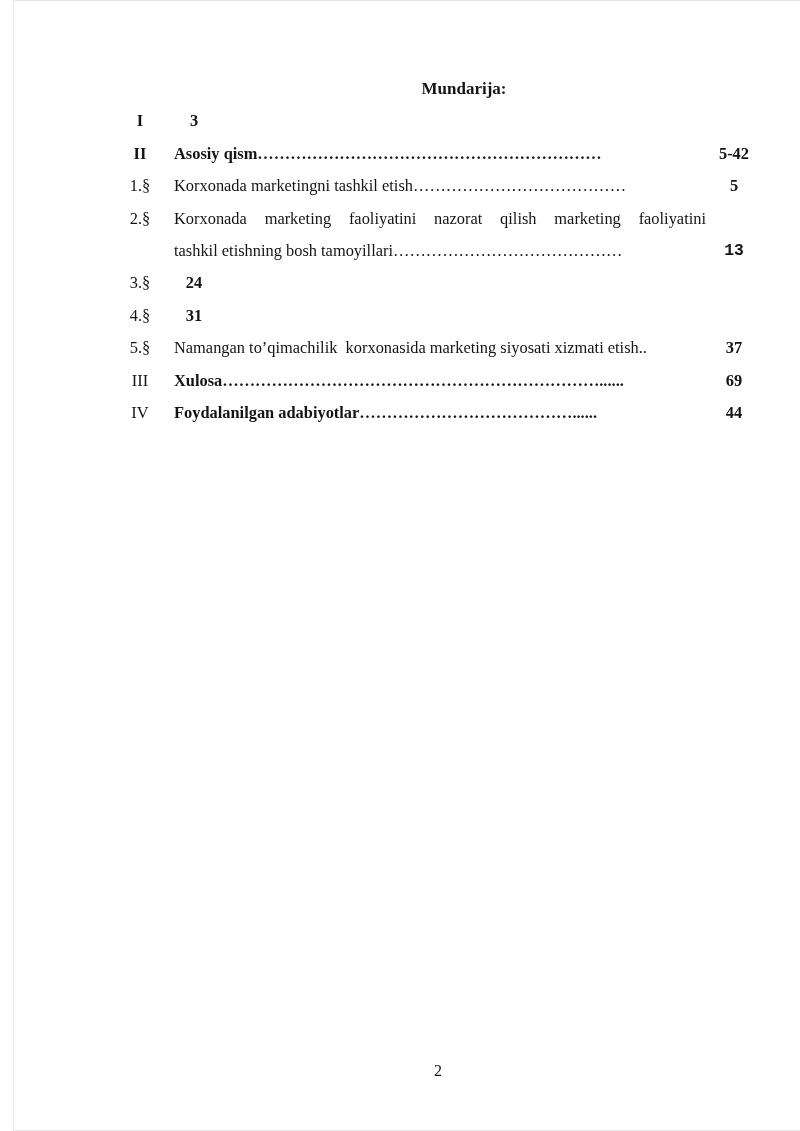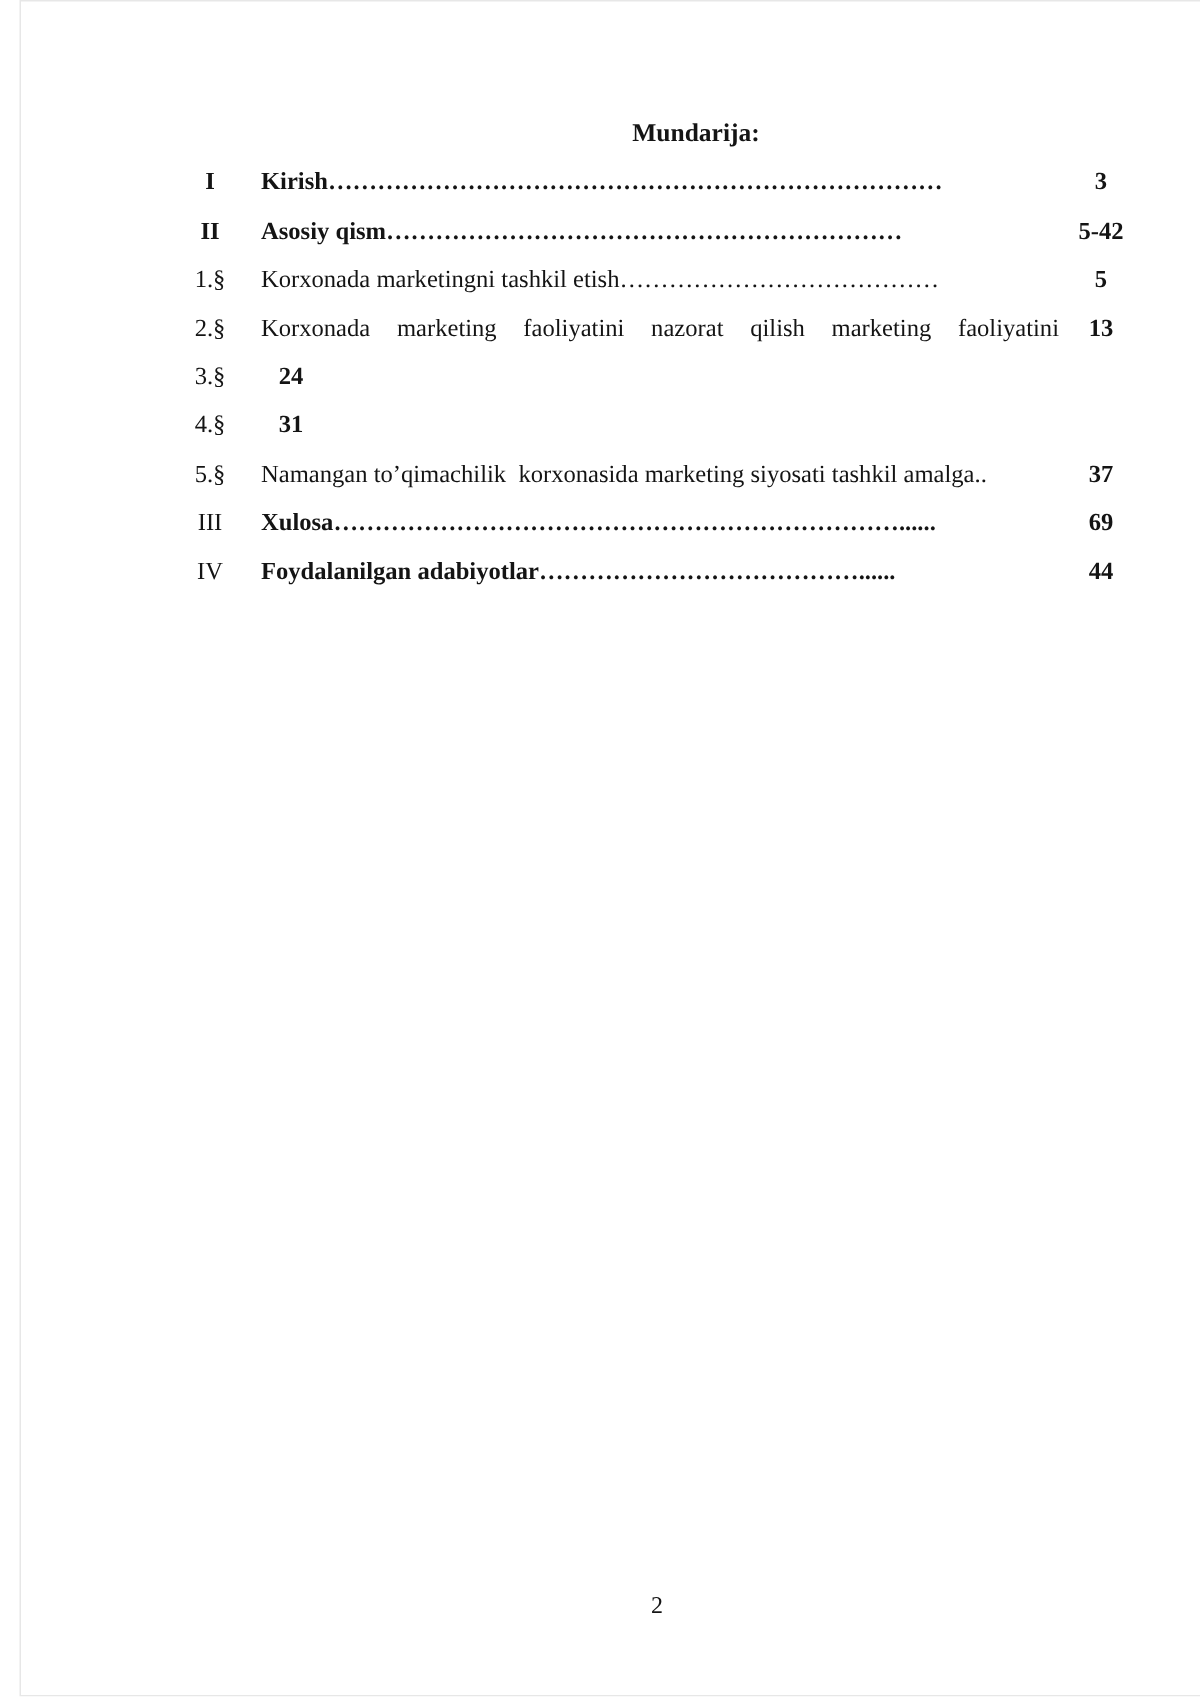--- a/index.html
+++ b/index.html
@@ -71,22 +71,23 @@
     text-align-last: justify;
     white-space: normal;
   }
   .line2 {
     display: block;
     white-space: pre;
     overflow: hidden;
   }
   .row-multi .pg {
     display: flex;
-    align-items: flex-start;
+    align-items: flex-end;
     justify-content: center;
+    font-family: Liberation Mono, monospace;
   }
   .footer {
     position: absolute;
     left: 100px;
     top: 1054px;
     width: 648px;
     text-align: center;
     font-size: 16px;
     line-height: 32px;
   }
@@ -98,59 +99,59 @@
 
   <div class="toc">
 
     <div class="title-row">
       <div class="num-spacer"></div>
       <div class="toc-title">Mundarija:</div>
     </div>
 
     <div class="row bold">
       <div class="num">I</div>
-      <div class="mid"><span>Kirish</span><span>…………………………………………………………………</span></div>
       <div class="pg">3</div>
     </div>
 
     <div class="row bold">
       <div class="num">II</div>
       <div class="mid"><span>Asosiy qism</span><span>………………………………………………………</span></div>
       <div class="pg">5-42</div>
     </div>
 
     <div class="row">
       <div class="num">1.§</div>
       <div class="mid"><span>Korxonada marketingni tashkil etish</span><span>…………………………………</span></div>
       <div class="pg">5</div>
     </div>
 
     <div class="row row-multi">
       <div class="num">2.§</div>
       <div class="mid">
         <span class="line1">Korxonada marketing faoliyatini nazorat qilish marketing faoliyatini</span>
+        <span class="line2"><span>tashkil etishning bosh tamoyillari</span><span>……………………………………</span></span>
       </div>
       <div class="pg">
           <span>13</span>
         </div>
     </div>
 
     <div class="row">
       <div class="num">3.§</div>
       <div class="pg">24</div>
     </div>
 
     <div class="row">
       <div class="num">4.§</div>
       <div class="pg">31</div>
     </div>
 
     <div class="row">
       <div class="num">5.§</div>
-      <div class="mid"><span>Namangan to’qimachilik  korxonasida marketing siyosati tashkil amalga</span><span>..</span></div>
+      <div class="mid"><span>Namangan to’qimachilik  korxonasida marketing siyosati xizmati etish</span><span>..</span></div>
       <div class="pg">37</div>
     </div>
 
     <div class="row">
       <div class="num">III</div>
       <div class="mid bold"><span>Xulosa</span><span>……………………………………………………………......</span></div>
       <div class="pg">69</div>
     </div>
 
     <div class="row">

